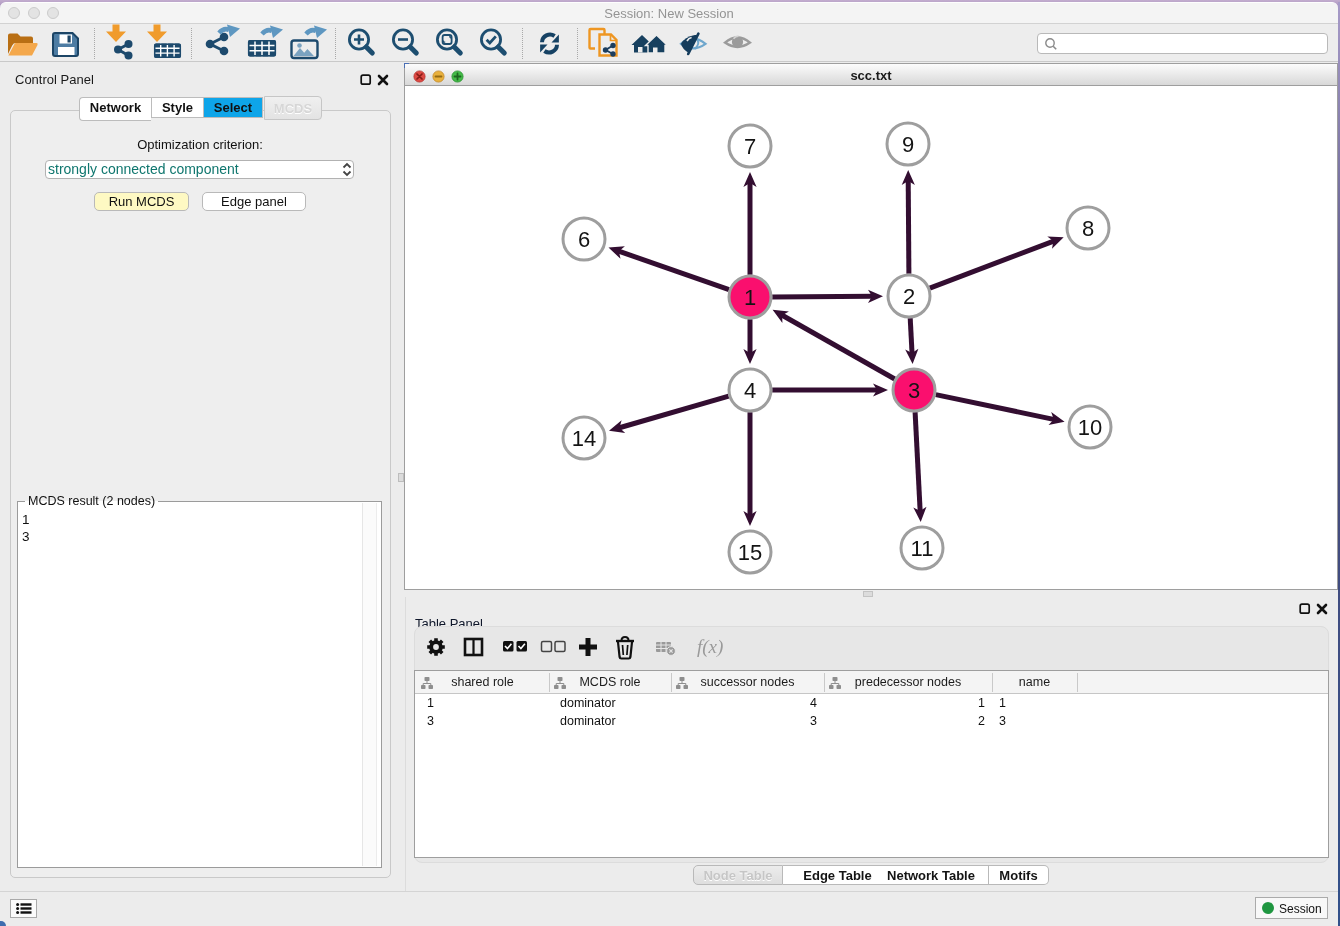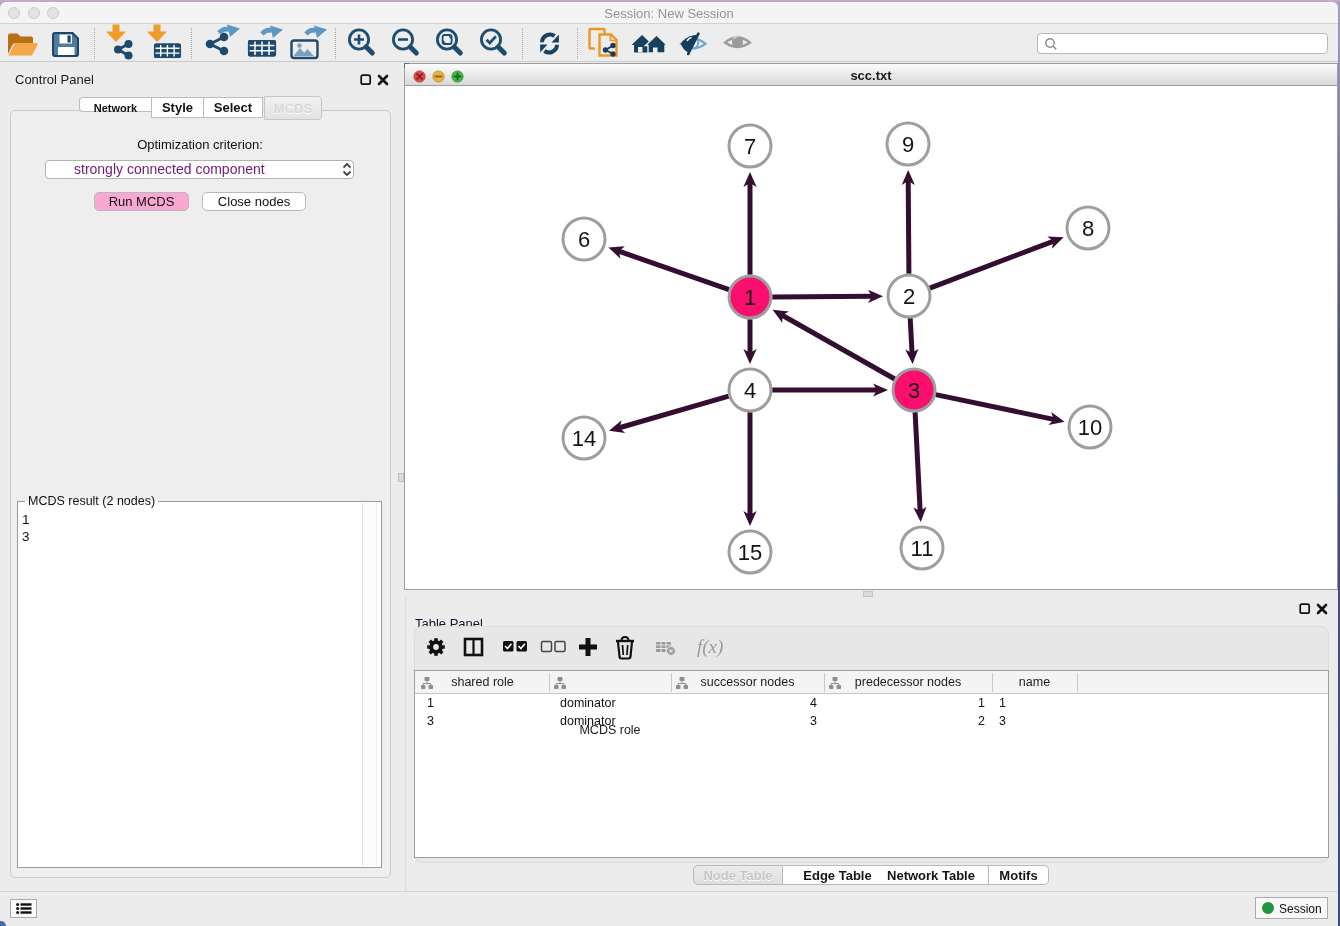--- a/index.html
+++ b/index.html
@@ -164,32 +164,32 @@
 <div class="abs" style="left:0;top:62px;width:395px;height:829px;background:#ececec;"></div>
 <div class="abs" style="left:15px;top:72px;font-size:13px;color:#1a1a1a;">Control Panel</div>
 
 <svg class="abs" style="left:360px;top:74px;" width="30" height="12" viewBox="0 0 30 12">
  <rect x="1.2" y="1.2" width="9" height="9" rx="1.8" fill="none" stroke="#111" stroke-width="1.7"></rect>
  <path d="M19,2 l8,8 M27,2 l-8,8" stroke="#111" stroke-width="2.6" stroke-linecap="round"></path>
 </svg>
 
 <div class="abs" style="left:10px;top:110px;width:381px;height:768px;background:#eeeeee;border:1px solid #c9c9c9;border-radius:5px;"></div>
 
-<div class="abs" style="left:79px;top:97px;width:72px;height:15px;background:#fff;border:1px solid #bcbcbc;border-right:none;border-radius:4px 0 0 4px;font-size:11px;font-weight:600;color:#111;text-align:center;line-height:20px;">Network</div>
+<div class="abs" style="left:79px;top:97px;width:72px;height:24px;background:#fff;border:1px solid #bcbcbc;border-right:none;border-radius:4px 0 0 4px;font-size:13px;font-weight:600;color:#111;text-align:center;line-height:20px;">Network</div>
 <div class="abs" style="left:151px;top:97px;width:52px;height:21px;background:#fff;border:1px solid #bcbcbc;border-right:none;font-size:13px;font-weight:600;color:#111;text-align:center;line-height:20px;">Style</div>
-<div class="abs" style="left:203px;top:97px;width:60px;height:21px;background:#ffffff;border:1px solid #bcbcbc;font-size:13px;font-weight:600;color:#111;text-align:center;line-height:20px;">Select</div>
+<div class="abs" style="left:203px;top:97px;width:60px;height:21px;background:#0ea5e9;border:1px solid #bcbcbc;font-size:13px;font-weight:600;color:#111;text-align:center;line-height:20px;">Select</div>
 <div class="abs" style="left:264px;top:95.5px;width:58px;height:24px;background:linear-gradient(#f0f0f0,#e3e3e3);border:1px solid #c6c6c6;border-radius:0 4px 4px 0;font-size:13px;font-weight:600;color:#d6d6d6;text-shadow:0 1px 0 #fff;text-align:center;line-height:23px;">MCDS</div>
 
 <div class="abs" style="left:0px;top:137px;width:400px;text-align:center;font-size:13px;color:#111;">Optimization criterion:</div>
-<div class="abs" style="left:45px;top:160px;width:309px;height:19px;background:#fff;border:1px solid #b2b2b2;border-radius:4px;font-size:14px;color:#701a75;line-height:17px;padding-left:28px;">strongly connected component</div>
+<div class="abs" style="left:45px;top:160px;width:309px;height:19px;background:#fff;border:1px solid #b2b2b2;border-radius:4px;font-size:14px;color:#0f766e;line-height:17px;padding-left:2px;">strongly connected component</div>
 <svg class="abs" style="left:340px;top:162px;" width="14" height="15" viewBox="0 0 14 15" fill="none" stroke="#444" stroke-width="1.8">
  <path d="M3.5,5.5 L7,2 L10.5,5.5 M3.5,9.5 L7,13 L10.5,9.5"></path>
 </svg>
-<div class="abs" style="left:94px;top:192px;width:95px;height:19px;background:#f9a8d4;border:1px solid #b9b9b9;border-radius:5px;font-size:13px;color:#111;text-align:center;line-height:17px;">Run MCDS</div>
-<div class="abs" style="left:202px;top:192px;width:104px;height:19px;background:#fff;border:1px solid #b9b9b9;border-radius:5px;font-size:13px;color:#111;text-align:center;line-height:17px;">Close nodes</div>
+<div class="abs" style="left:94px;top:192px;width:95px;height:19px;background:#fef9c3;border:1px solid #b9b9b9;border-radius:5px;font-size:13px;color:#111;text-align:center;line-height:17px;">Run MCDS</div>
+<div class="abs" style="left:202px;top:192px;width:104px;height:19px;background:#fff;border:1px solid #b9b9b9;border-radius:5px;font-size:13px;color:#111;text-align:center;line-height:17px;">Edge panel</div>
 
 <div class="abs" style="left:17px;top:501px;width:365px;height:367px;border:1px solid #9b9b9b;background:#fff;"></div>
 <div class="abs" style="left:362px;top:503px;width:15px;height:363px;background:#fbfbfb;border-left:1px solid #e6e6e6;border-right:1px solid #ececec;"></div>
 <div class="abs" style="left:25px;top:494px;background:linear-gradient(#eeeeee 50%,#ffffff 50%);padding:0 3px;font-size:12.5px;color:#111;">MCDS result (2 nodes)</div>
 <div class="abs" style="left:22px;top:512px;font-size:13.5px;color:#111;line-height:16.5px;">1<br>3</div>
 
 <div class="abs" style="left:398px;top:473px;width:6px;height:9px;background:#dcdcdc;border:1px solid #bdbdbd;"></div>
 
 <div class="abs" style="left:404px;top:63px;width:934px;height:527px;border:1px solid #9e9e9e;background:#fff;"></div>
 <div class="abs" style="left:404px;top:63px;width:5px;height:5px;background:#4a6fb5;"></div>
@@ -312,21 +312,21 @@
 
 <div class="abs" style="left:414px;top:670px;width:915px;height:188px;background:#fff;border:1px solid #9e9e9e;"></div>
 
 <div class="abs" style="left:415px;top:671px;width:913px;height:23px;background:#f4f4f4;border-bottom:1px solid #c6c6c6;"></div>
 <div class="abs" style="left:549px;top:673px;width:1px;height:19px;background:#c9c9c9;"></div>
 <div class="abs" style="left:671px;top:673px;width:1px;height:19px;background:#c9c9c9;"></div>
 <div class="abs" style="left:824px;top:673px;width:1px;height:19px;background:#c9c9c9;"></div>
 <div class="abs" style="left:992px;top:673px;width:1px;height:19px;background:#c9c9c9;"></div>
 <div class="abs" style="left:1077px;top:673px;width:1px;height:19px;background:#c9c9c9;"></div>
 <div class="abs hdrtxt" style="left:416px;top:675px;width:133px;">shared role</div>
-<div class="abs hdrtxt" style="left:549px;top:675px;width:122px;margin-top:48px;">MCDS role</div>
+<div class="abs hdrtxt" style="left:549px;top:675px;width:122px;">MCDS role</div>
 <div class="abs hdrtxt" style="left:671px;top:675px;width:153px;">successor nodes</div>
 <div class="abs hdrtxt" style="left:824px;top:675px;width:168px;text-align:center;">predecessor nodes</div>
 <div class="abs hdrtxt" style="left:992px;top:675px;width:85px;">name</div>
 
 <svg class="abs" style="left:421px;top:677px;" width="660" height="12" viewBox="0 0 660 12" fill="#8e8e8e">
  <g id="treeic">
   <rect x="3.5" y="0" width="5" height="4" rx="0.8"></rect>
   <rect x="0" y="8" width="4.5" height="4" rx="0.8"></rect>
       <rect x="7.5" y="8" width="4.5" height="4" rx="0.8"></rect>
   <path d="M6,4 v2.5 M2.2,8 v-1.5 h7.6 v1.5" stroke="#8e8e8e" stroke-width="1" fill="none"></path>

